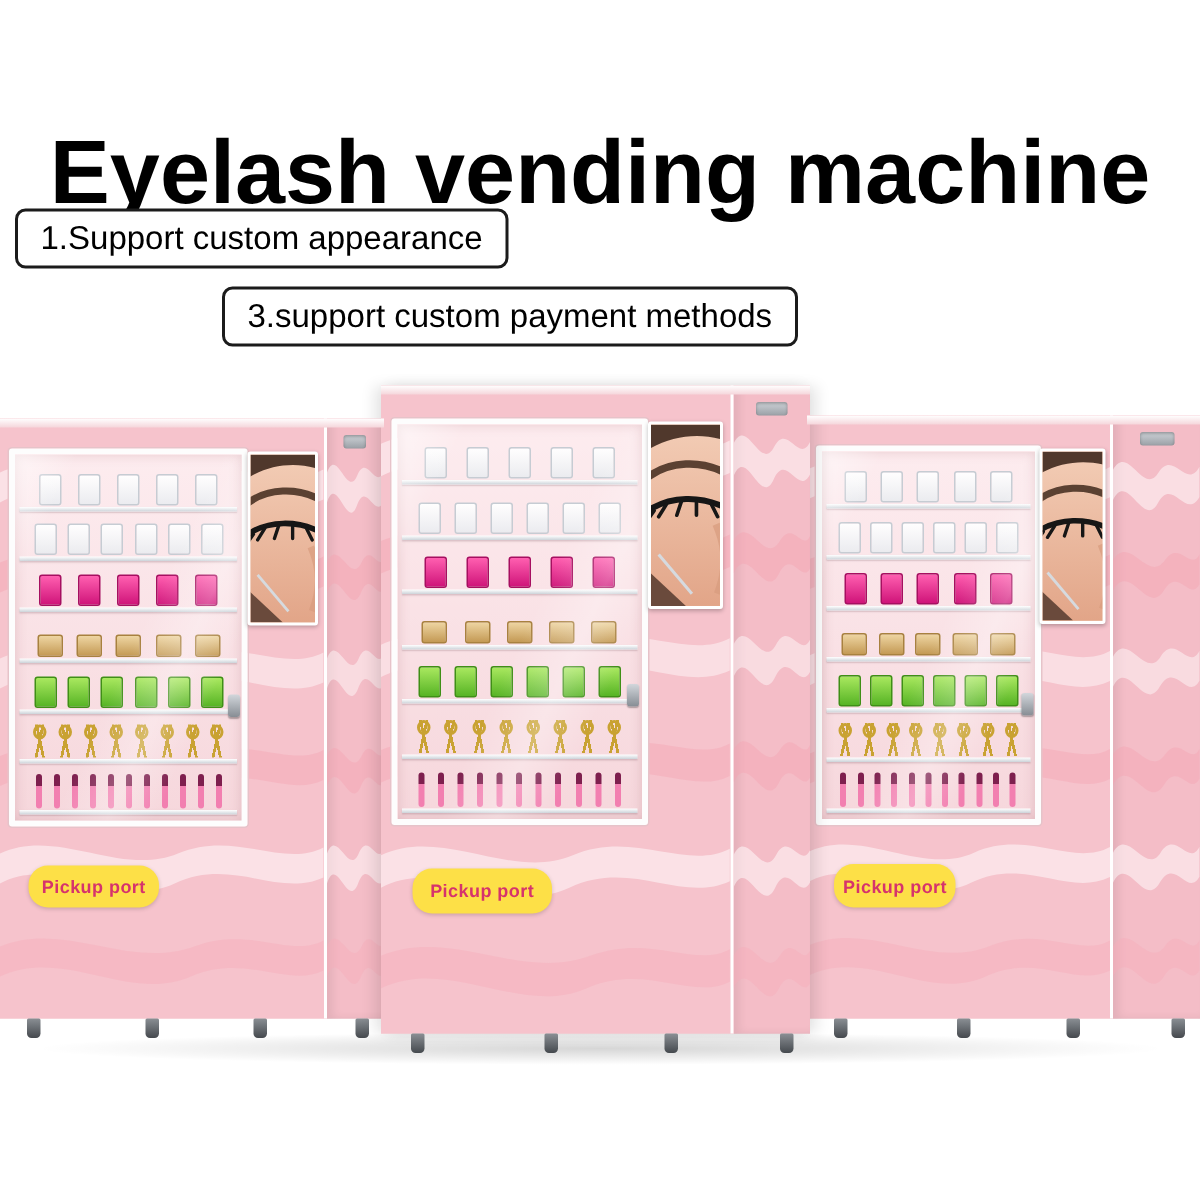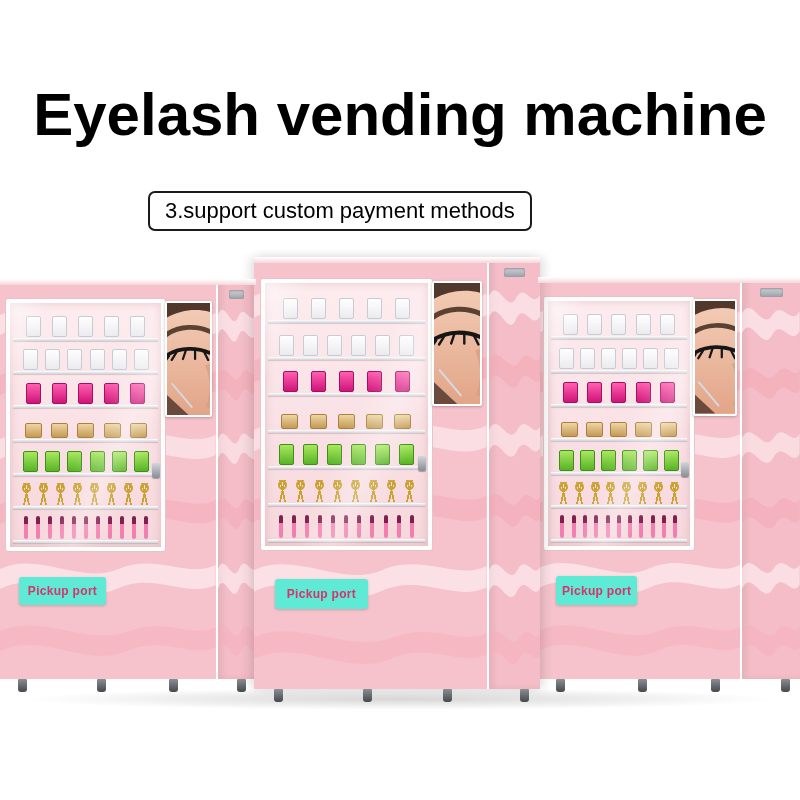--- a/index.html
+++ b/index.html
@@ -72,22 +72,22 @@
 
   
   .screen{position:absolute;left:76.5%;top:5.5%;width:20%;height:28%;
           border:2px solid #ffffff;border-radius:2px;overflow:hidden;background:#e9bba2;
           box-shadow:0 1px 3px rgba(0,0,0,.25);}
   .screen-art{display:block;width:100%;height:100%;}
 
   
   .lock{position:absolute;left:70.5%;top:46%;width:8px;height:15px;border-radius:2px;
         background:linear-gradient(180deg,#d2d6db,#878d94);box-shadow:0 1px 1px rgba(0,0,0,.3);}
-  .pickup{position:absolute;left:9%;top:74.5%;width:40%;height:7%;background:#5eead4;
-          border-radius:3px;display:flex;align-items:center;justify-content:center;
+  .pickup{position:absolute;left:9%;top:74.5%;width:40%;height:7%;background:#fde047;
+          border-radius:13px;display:flex;align-items:center;justify-content:center;
           box-shadow:0 1px 3px rgba(0,0,0,.18);}
   .pickup span{color:#d6336c;font-weight:bold;font-size:12px;letter-spacing:.3px;}
 
   
   .door-lockbox{position:absolute;top:11px;left:30%;width:40%;height:9px;border-radius:2px;
                 background:linear-gradient(180deg,#cfd3d8,#9aa0a6);
                 box-shadow:inset 0 1px 2px rgba(0,0,0,.3);}
 
   
   .feet{position:absolute;left:0;right:0;bottom:-13px;height:13px;}
@@ -125,20 +125,21 @@
       <path d="M0 290 C35 272 75 306 110 290 C145 274 175 300 200 286 L200 306 C172 320 144 292 108 310 C72 328 34 290 0 310 Z" fill="rgba(255,255,255,.5)"></path>
       <path d="M0 352 C40 334 80 368 120 352 C155 338 180 360 200 348 L200 368 C178 380 152 356 118 372 C80 390 40 352 0 372 Z" fill="rgba(246,173,186,.45)"></path>
     </g>
   </defs>
 </svg>
 
 <div class="page">
 
   <h1 class="title">Eyelash vending machine</h1>
 
+  <div class="badge badge-1">1.Support custom appearance</div>
   <div class="badge badge-3">3.support custom payment methods</div>
 
   <div class="scene">
     <div class="ground-shadow"></div>
 
     <div class="machine machine-left">
       <div class="cabinet">
         <svg class="waves" viewBox="0 0 200 400" preserveAspectRatio="none">
             <use href="#wave-art"></use>
           </svg>

